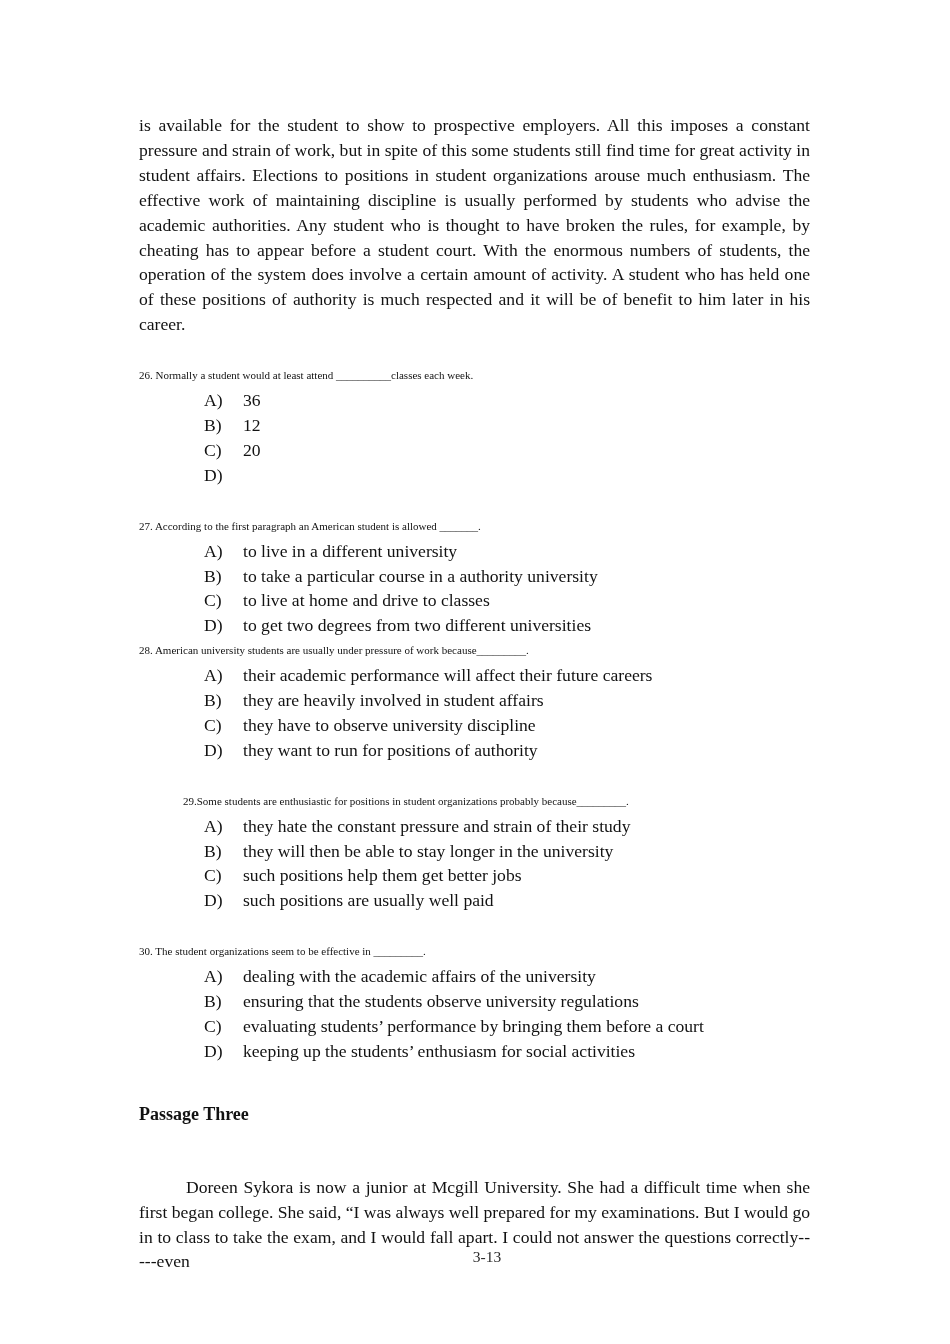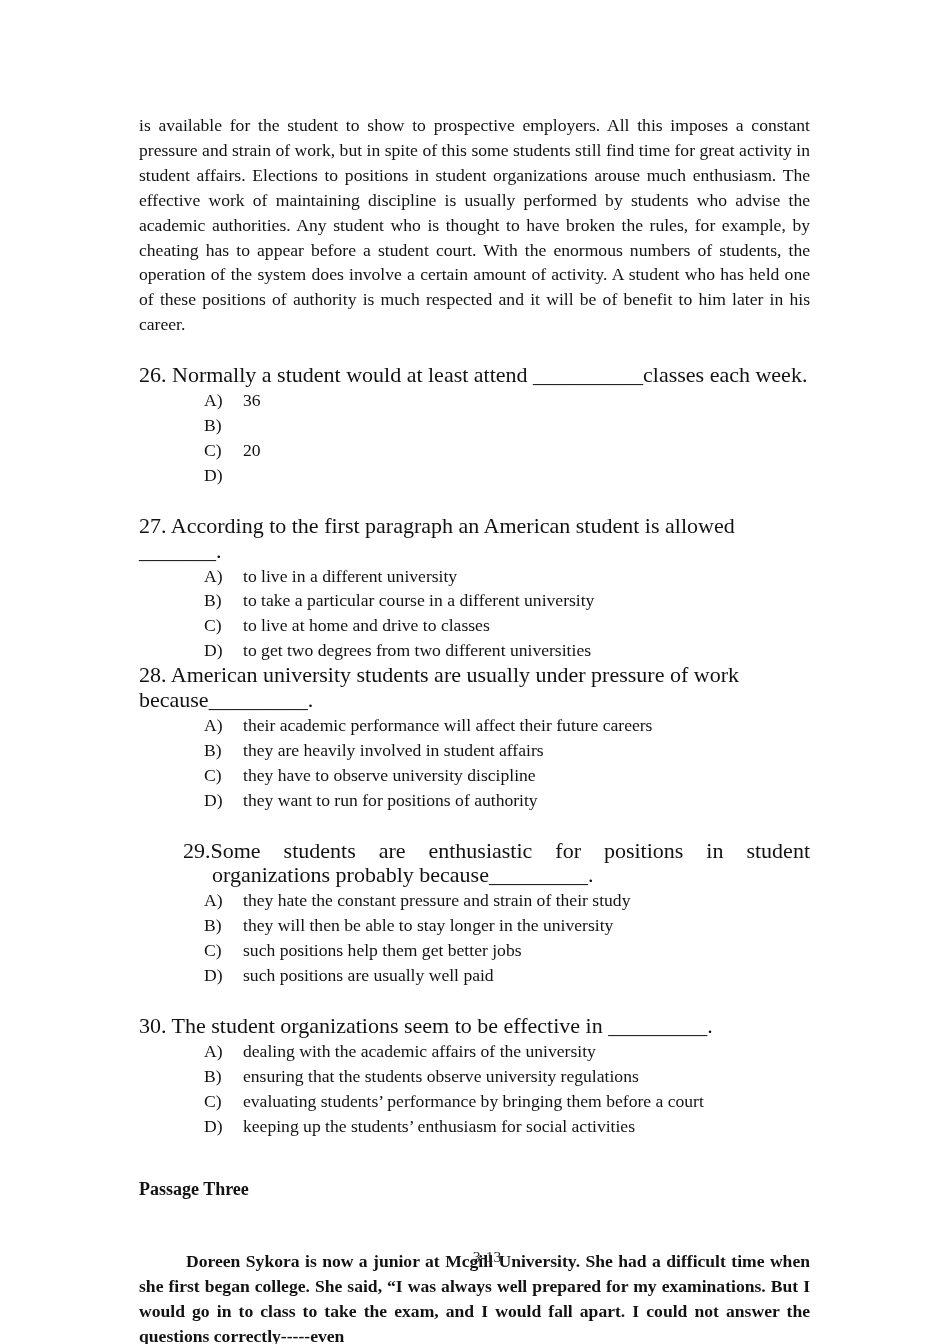--- a/index.html
+++ b/index.html
@@ -34,29 +34,28 @@
   
   .para {
     font-size: 17.6px;
     line-height: 24.9px;
     text-align: justify;
     text-justify: inter-word;
     margin: 0;
   }
   .para-indent {
     text-indent: 47px;
-    font-weight: bold;
   }
 
   
   .qblock {
     margin: 0;
   }
   .qstem {
-    font-size: 22px;
+    font-size: 11px;
     line-height: 24.9px;
     margin: 0;
     text-align: left;
   }
   .qstem-justified {
     text-align: justify;
     text-justify: inter-word;
     padding-left: 29px;
     text-indent: -29px;
     margin-left: 44px;
@@ -124,20 +123,21 @@
 
     <div class="qblock">
       <p class="qstem"><span>26.</span><span> Normally a student would at least attend </span><span class="blank">__________</span><span>classes each week.</span></p>
       <ul class="options">
         <li class="option">
             <span class="olabel">A)</span>
             <span class="otext">36</span>
           </li>
         <li class="option">
             <span class="olabel">B)</span>
+            <span class="otext">12</span>
           </li>
         <li class="option">
             <span class="olabel">C)</span>
             <span class="otext">20</span>
           </li>
         <li class="option">
             <span class="olabel">D)</span>
           </li>
       </ul>
     </div>
@@ -146,21 +146,21 @@
 
     <div class="qblock">
       <p class="qstem"><span>27.</span><span> According to the first paragraph an American student is allowed </span><span class="blank">_______</span><span>.</span></p>
       <ul class="options">
         <li class="option">
             <span class="olabel">A)</span>
             <span class="otext">to live in a different university</span>
           </li>
         <li class="option">
             <span class="olabel">B)</span>
-            <span class="otext">to take a particular course in a different university</span>
+            <span class="otext">to take a particular course in a authority university</span>
           </li>
         <li class="option">
             <span class="olabel">C)</span>
             <span class="otext">to live at home and drive to classes</span>
           </li>
         <li class="option">
             <span class="olabel">D)</span>
             <span class="otext">to get two degrees from two different universities</span>
           </li>
       </ul>

